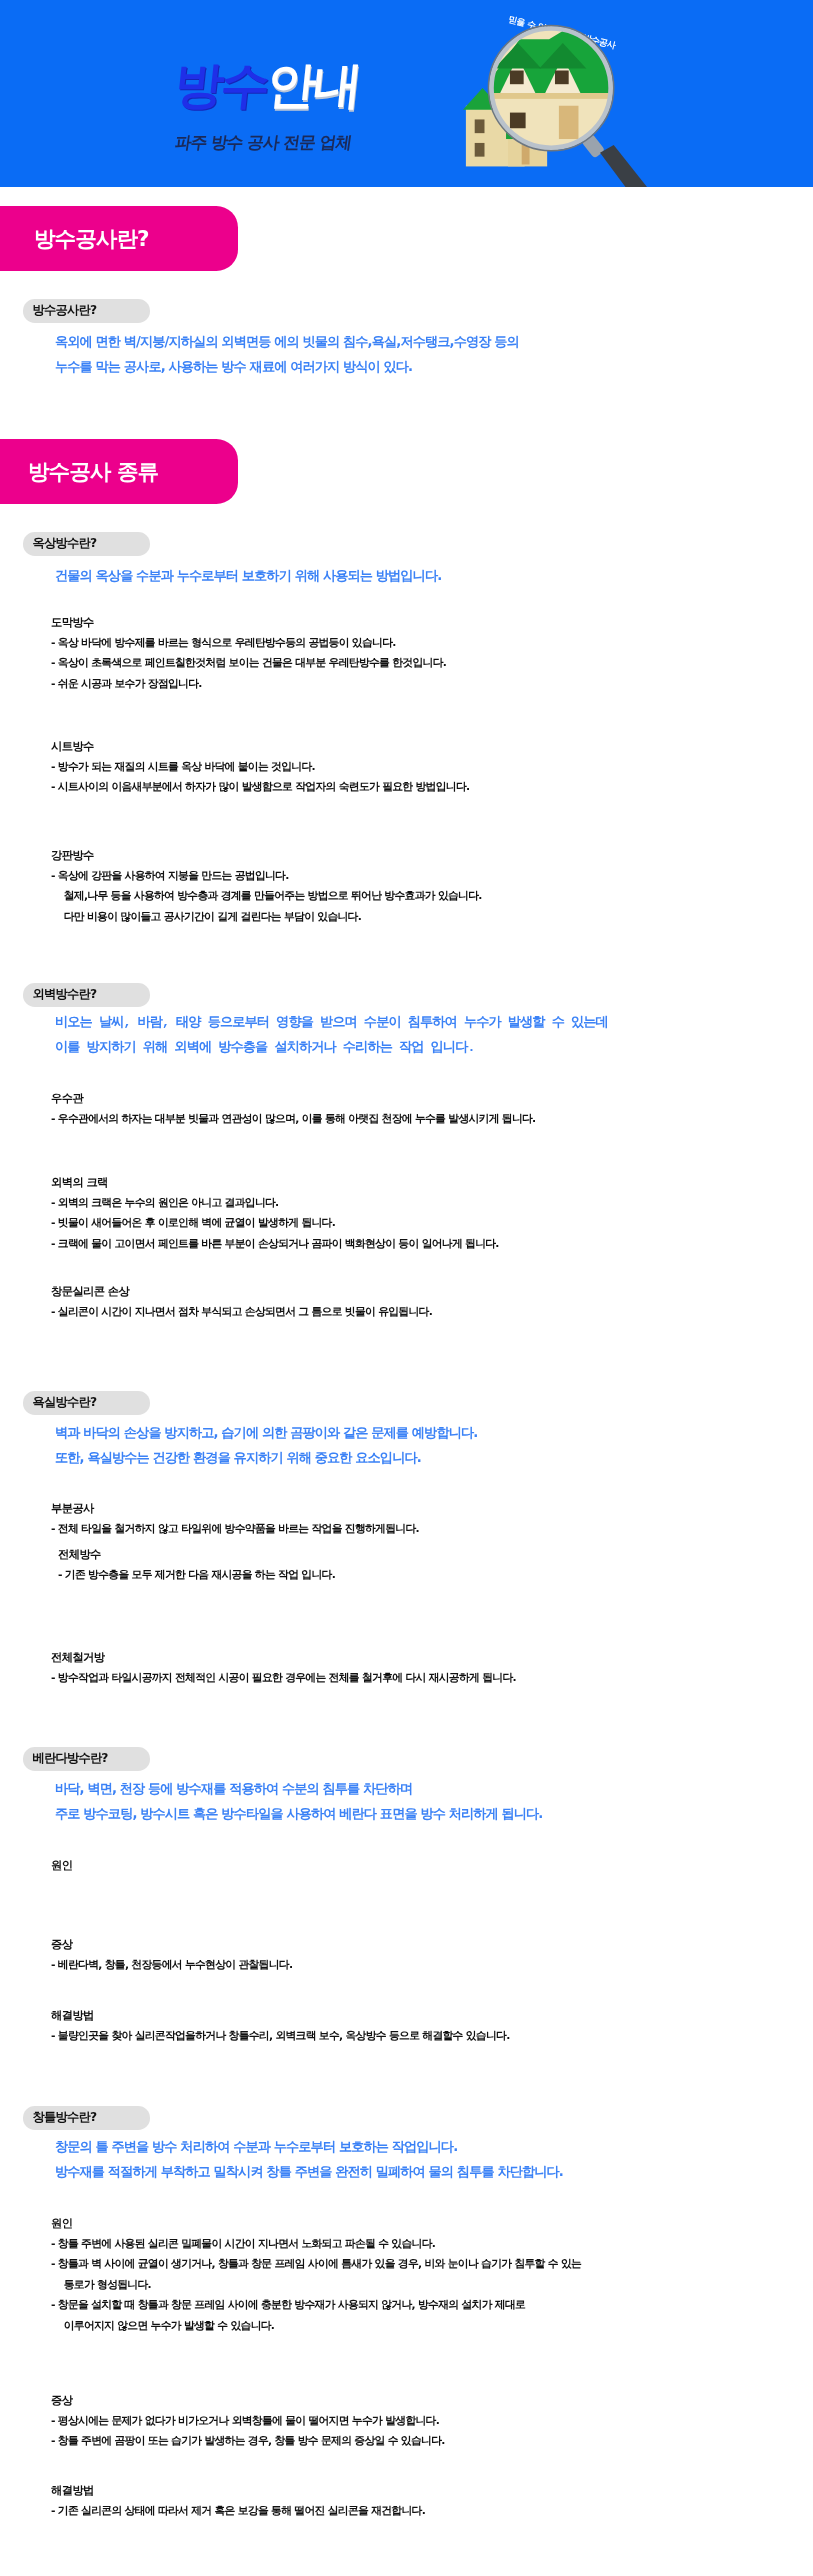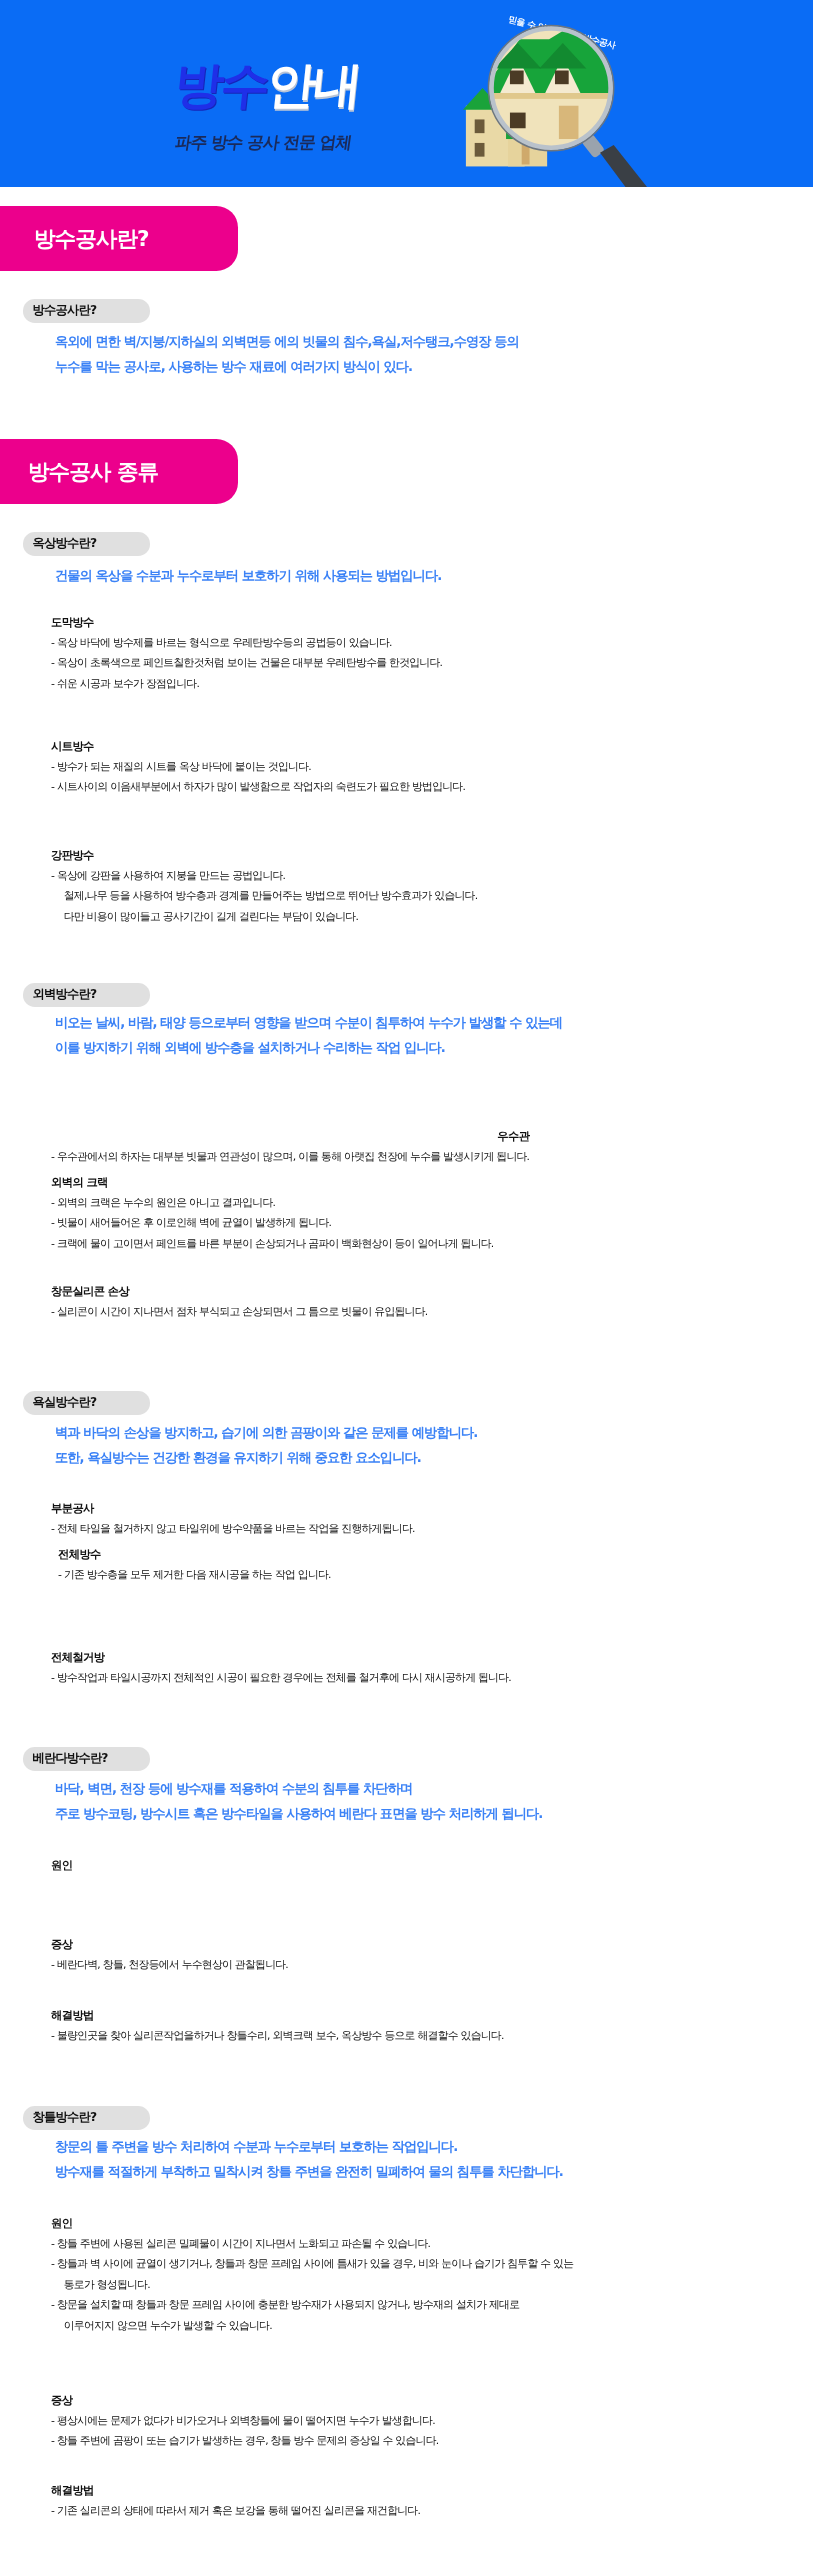--- a/index.html
+++ b/index.html
@@ -70,21 +70,21 @@
       white-space: nowrap;
     }
     .block { position: absolute; left: 51px; }
     .block-title {
       font-family: "DejaVu Sans", sans-serif;
       font-weight: bold; font-size: 11.3px; letter-spacing: -0.6px;
       line-height: 19.6px; color: #111;
     }
     .block-line {
       font-family: "DejaVu Sans", sans-serif;
-      font-weight: normal; font-size: 10.8px; letter-spacing: -0.7px;
+      font-weight: bold; font-size: 10.8px; letter-spacing: -0.7px;
       line-height: 20.6px; color: #111; white-space: nowrap;
     }
     .block-line.indent { padding-left: 12.7px; }
   </style>
 </head>
 <body>
 
 <header class="hero">
   <div class="hero-title">
     <span class="t1">방수</span><span class="t2">안내</span>
@@ -163,26 +163,26 @@
 </div>
 
 <div class="block" style="top:846px;">
   <div class="block-title">강판방수</div>
   <div class="block-line">- 옥상에 강판을 사용하여 지붕을 만드는 공법입니다.</div>
   <div class="block-line indent">철제,나무 등을 사용하여 방수층과 경계를 만들어주는 방법으로 뛰어난 방수효과가 있습니다.</div>
   <div class="block-line indent">다만 비용이 많이들고 공사기간이 길게 걸린다는 부담이 있습니다.</div>
 </div>
 
 <div class="pill" style="top:983px;">외벽방수란?</div>
-<div class="lead" style="top:1011px;">
+<div class="lead" style="top:1011px;font-family:Liberation Mono, monospace;">
   <div>비오는 날씨, 바람, 태양 등으로부터 영향을 받으며 수분이 침투하여 누수가 발생할 수 있는데</div>
   <div>이를 방지하기 위해 외벽에 방수층을 설치하거나 수리하는 작업 입니다.</div>
 </div>
 
-<div class="block" style="top:1127px;text-align:right;">
+<div class="block" style="top:1089px;">
   <div class="block-title">우수관</div>
   <div class="block-line">- 우수관에서의 하자는 대부분 빗물과 연관성이 많으며, 이를 통해 아랫집 천장에 누수를 발생시키게 됩니다.</div>
 </div>
 
 <div class="block" style="top:1173px;">
   <div class="block-title">외벽의 크랙</div>
   <div class="block-line">- 외벽의 크랙은 누수의 원인은 아니고 결과입니다.</div>
   <div class="block-line">- 빗물이 새어들어온 후 이로인해 벽에 균열이 발생하게 됩니다.</div>
   <div class="block-line">- 크랙에 물이 고이면서 페인트를 바른 부분이 손상되거나 곰파이 백화현상이 등이 일어나게 됩니다.</div>
 </div>

